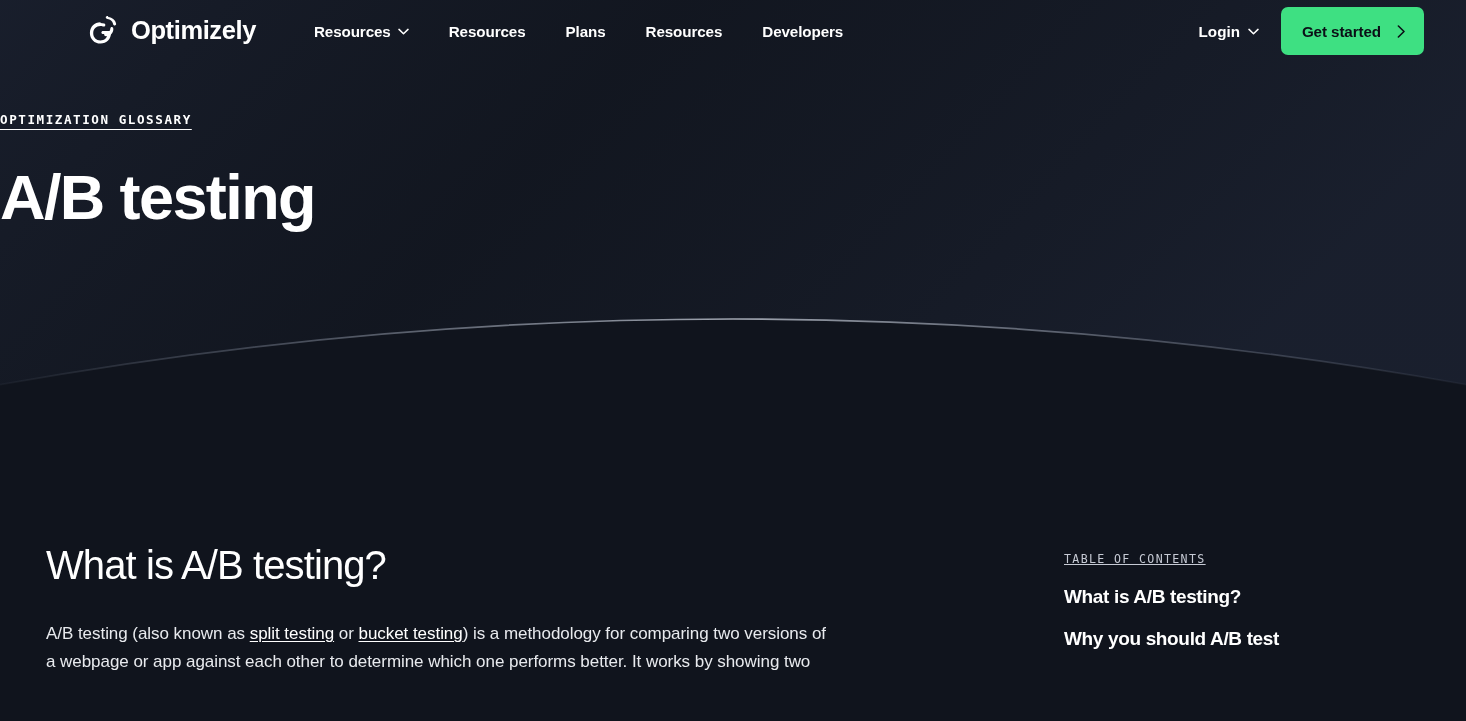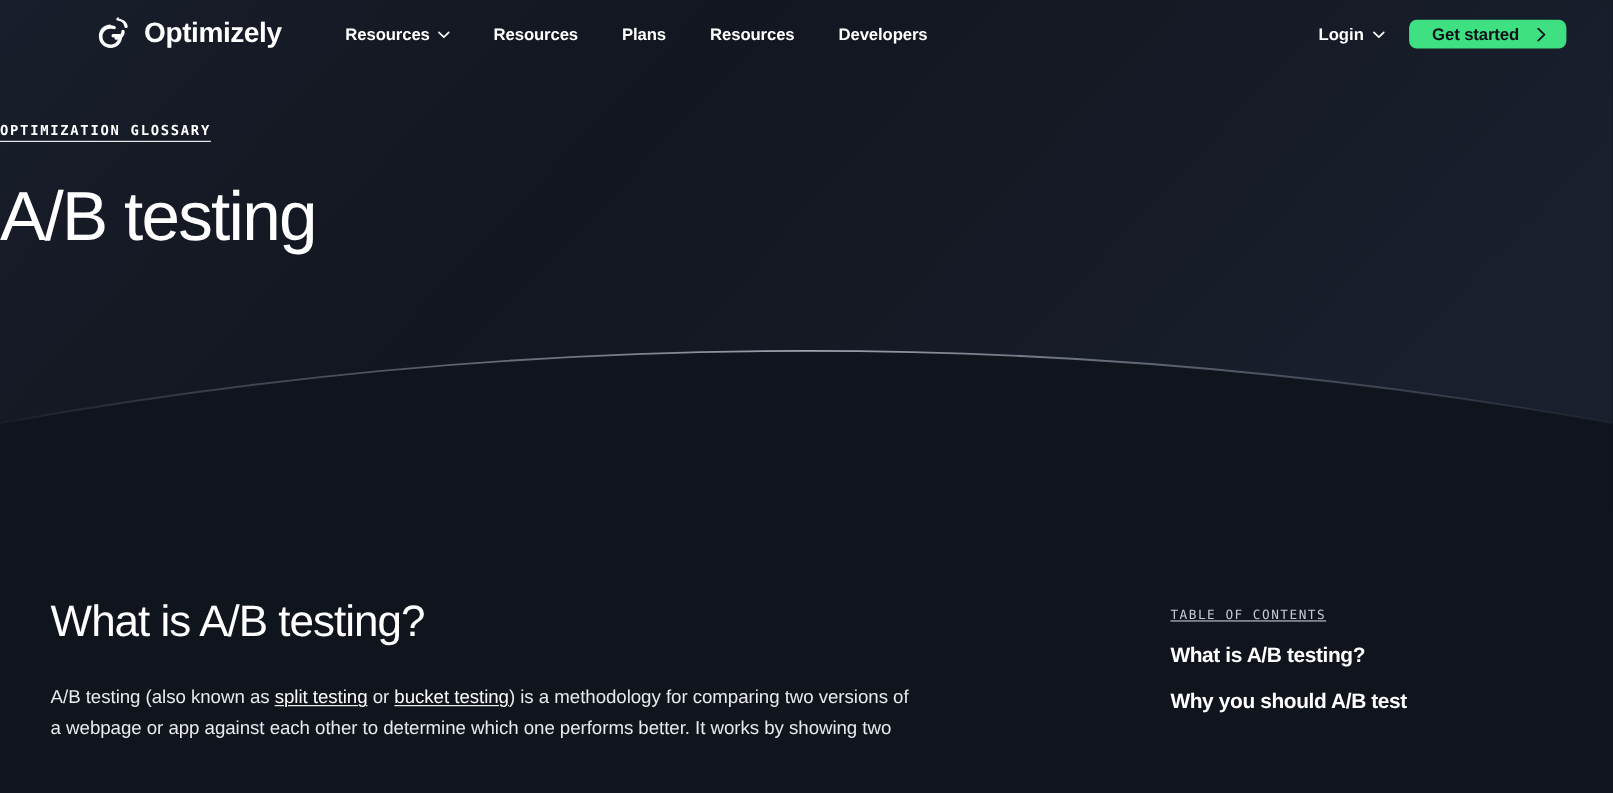--- a/index.html
+++ b/index.html
@@ -106,21 +106,21 @@
   .cta-button {
     display: inline-flex;
     align-items: center;
     gap: 16px;
     background: #3ee082;
     color: #0b0f16;
     font-size: 15.2px;
     font-weight: 700;
     border: none;
     border-radius: 7px;
-    height: 26px;
+    height: 48px;
     padding: 0 18px 0 21px;
     cursor: pointer;
     font-family: inherit;
     letter-spacing: -0.1px;
   }
   .cta-arrow {
     width: 9px;
     height: 13px;
     display: block;
   }
@@ -140,21 +140,21 @@
     letter-spacing: 1.55px;
     color: #ffffff;
     text-decoration: underline;
     text-underline-offset: 5px;
     text-decoration-thickness: 1px;
     cursor: pointer;
   }
   .hero-title {
     margin-top: 35px;
     font-size: 63px;
-    font-weight: 400;
+    font-weight: 700;
     letter-spacing: -1.6px;
     color: #ffffff;
     line-height: 1.08;
   }
 
   
   .content-wrap {
     position: relative;
     z-index: 2;
     display: flex;

